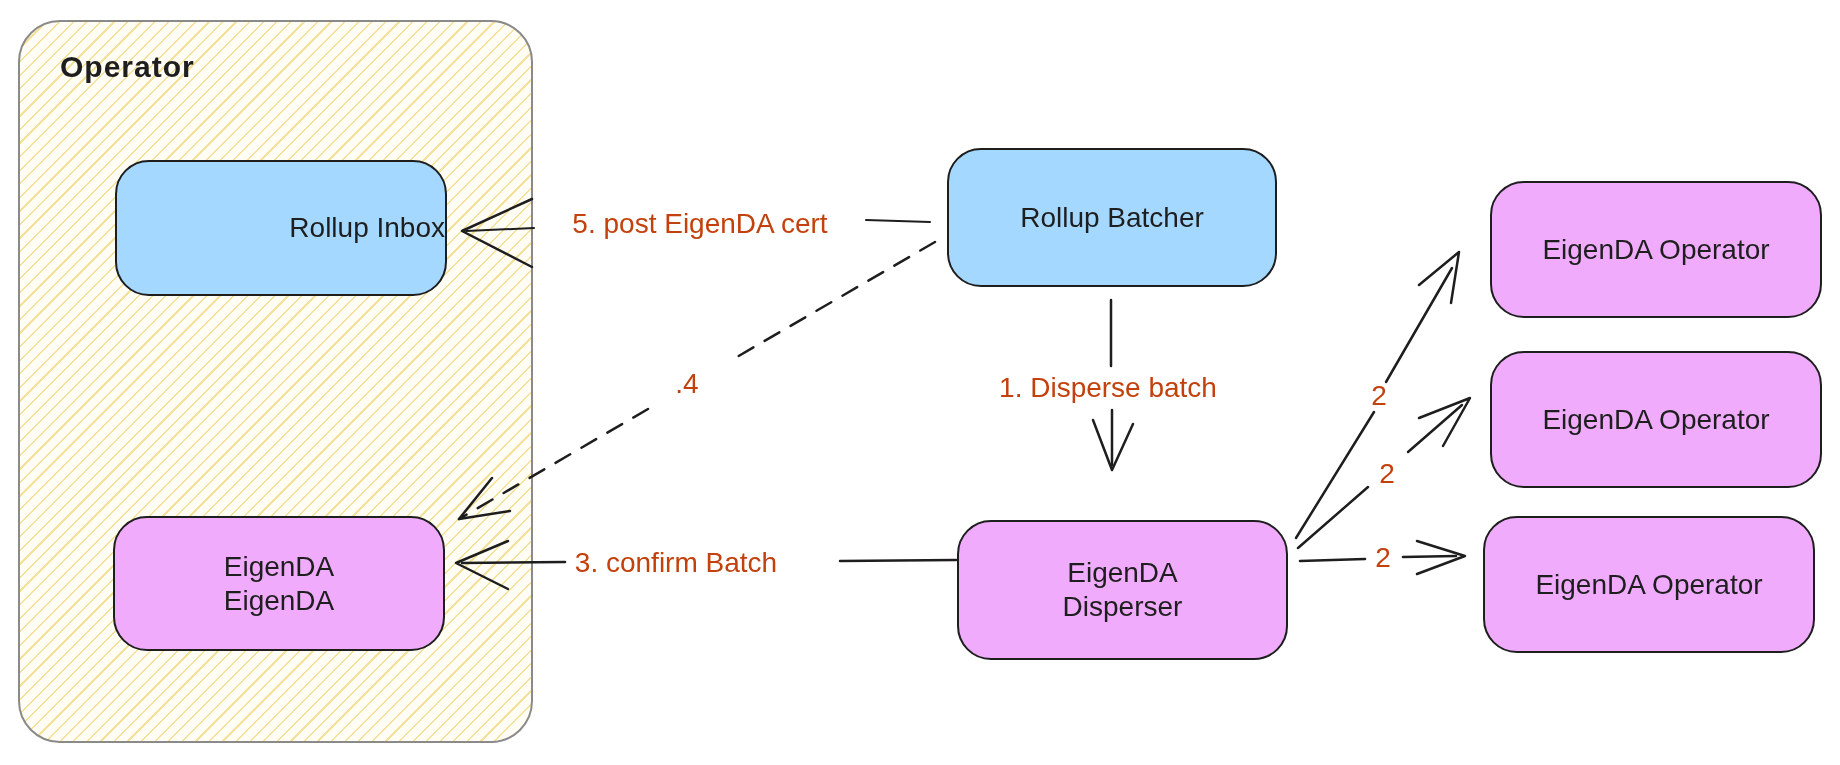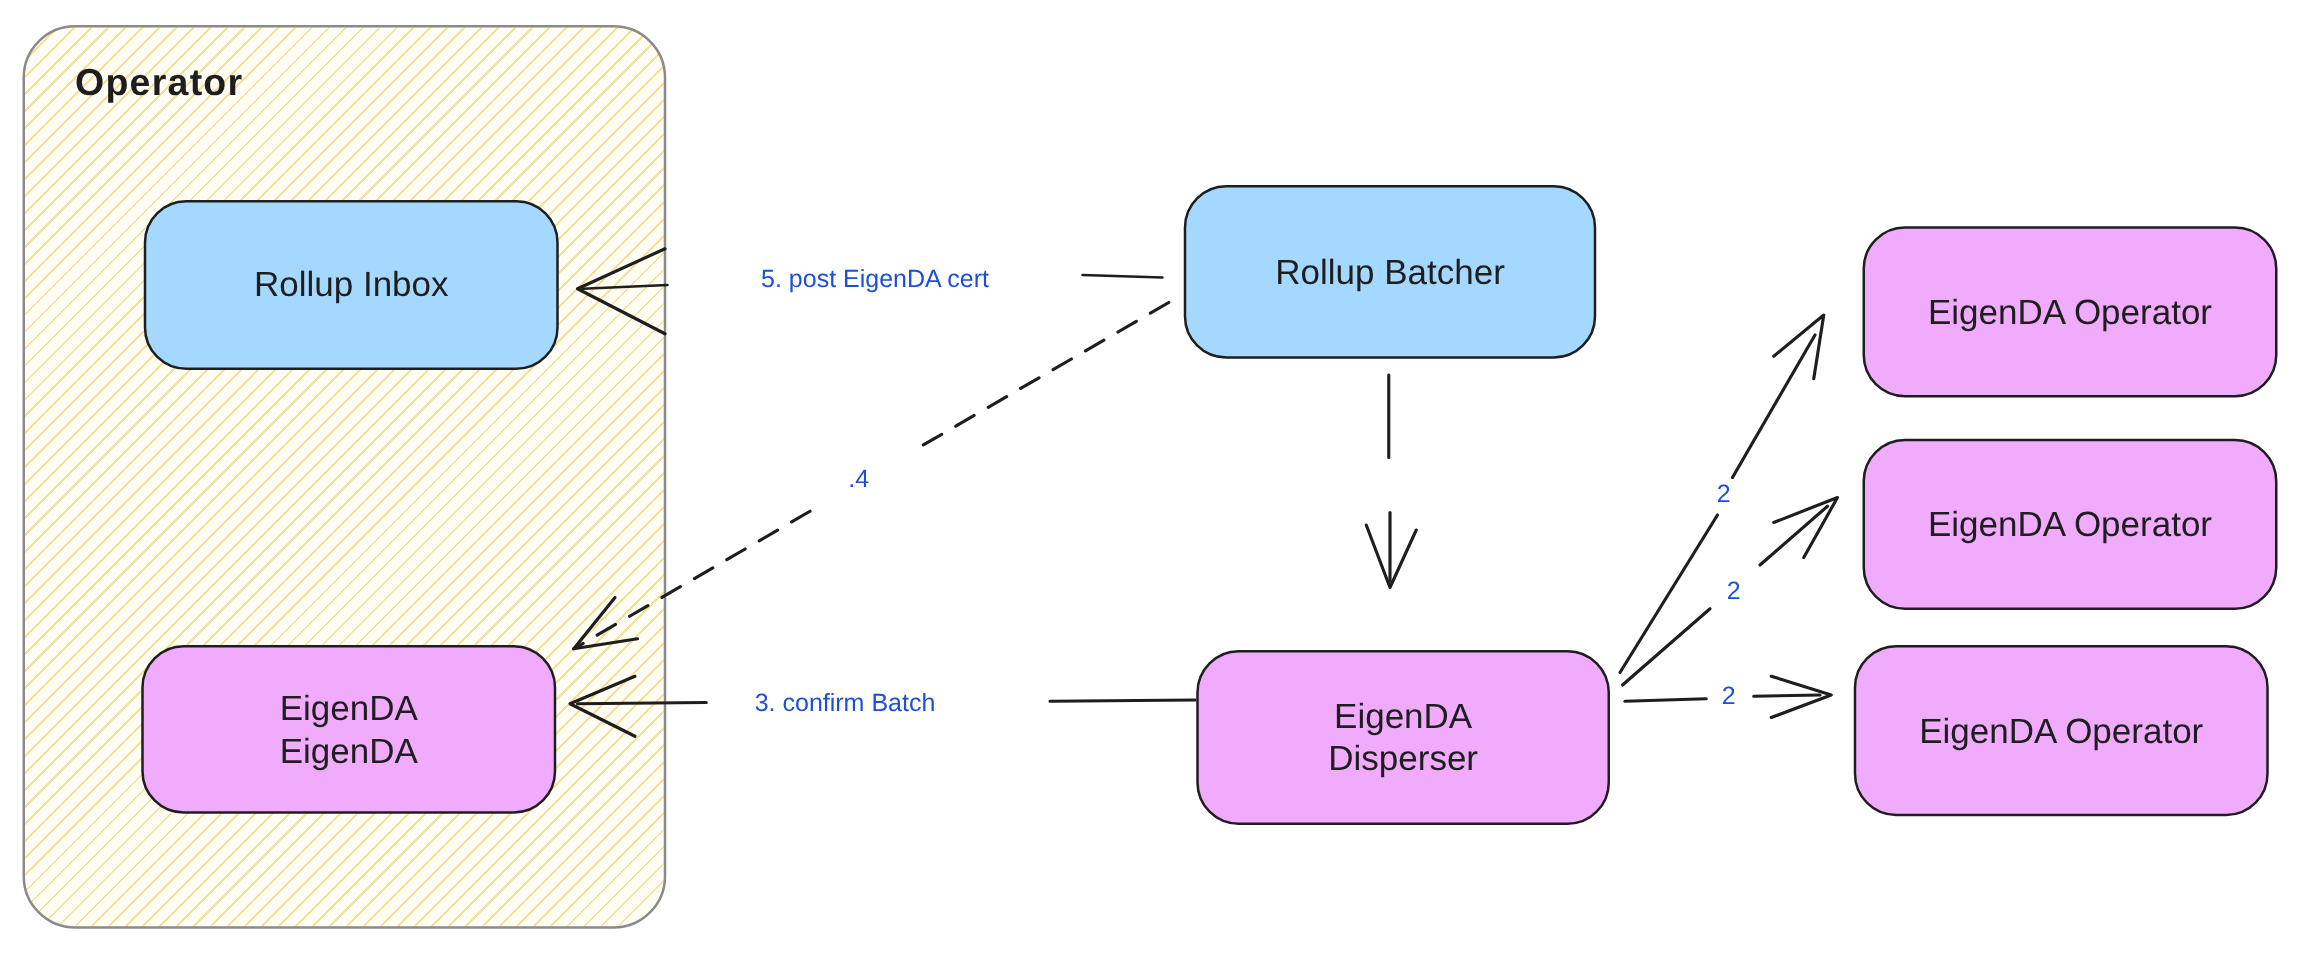--- a/index.html
+++ b/index.html
@@ -21,21 +21,21 @@
     font-size:28px;line-height:34px;text-align:center;white-space:nowrap;
   }
   .node.blue{background:#a5d8ff;}
   .node.green{background:#f0abfc;margin-top:28px;}
   .edges{position:absolute;left:0;top:0;width:1840px;height:765px;}
   .edges path{fill:none;stroke:#1e1e1e;stroke-width:2.5;stroke-linecap:round;stroke-linejoin:round;}
   .edges path.thin{stroke-width:2;}
   .edges path.dashed{stroke-dasharray:17 13;}
   .edge-label{
     position:absolute;transform:translate(-50%,-50%);
-    font-size:20px;white-space:nowrap;color:#1d4ed8;
+    font-size:28px;white-space:nowrap;color:#c2410c;
   }
 </style>
 </head>
 <body>
 
 <div class="canvas">
 
   <div class="container-box">
     <span class="container-label">Operator</span>
   </div>
@@ -64,21 +64,21 @@
 
     <path d="M 1298 548 L 1368 487"></path>
     <path d="M 1408 452 L 1462 405"></path>
     <path d="M 1443 446 L 1470 398 L 1419 418"></path>
 
     <path d="M 1300 561 L 1365 559"></path>
     <path d="M 1403 557 L 1456 556"></path>
     <path d="M 1417 541 L 1465 556 L 1417 574"></path>
   </svg>
 
-  <div class="node blue" style="left:115px;top:160px;width:332px;height:136px;">
+  <div class="node blue" style="left:115px;top:160px;width:332px;height:136px;align-items:flex-end;">
     <span>Rollup Inbox</span>
   </div>
 
   <div class="node green" style="left:113px;top:488px;width:332px;height:135px;">
     <span>EigenDA</span>
     <span>EigenDA</span>
   </div>
 
   <div class="node blue" style="left:947px;top:148px;width:330px;height:139px;">
     <span>Rollup Batcher</span>
@@ -96,20 +96,21 @@
   <div class="node green" style="left:1490px;top:323px;width:332px;height:137px;">
     <span>EigenDA Operator</span>
   </div>
 
   <div class="node green" style="left:1483px;top:488px;width:332px;height:137px;">
     <span>EigenDA Operator</span>
   </div>
 
   <div class="edge-label" style="left:700px;top:224px;">5. post EigenDA cert</div>
 
+  <div class="edge-label" style="left:1108px;top:388px;">1. Disperse batch</div>
 
   <div class="edge-label" style="left:676px;top:563px;">3. confirm Batch</div>
 
   <div class="edge-label" style="left:687px;top:384px;">.4</div>
 
   <div class="edge-label" style="left:1379px;top:396px;">2</div>
 
   <div class="edge-label" style="left:1387px;top:474px;">2</div>
 
   <div class="edge-label" style="left:1383px;top:558px;">2</div>

